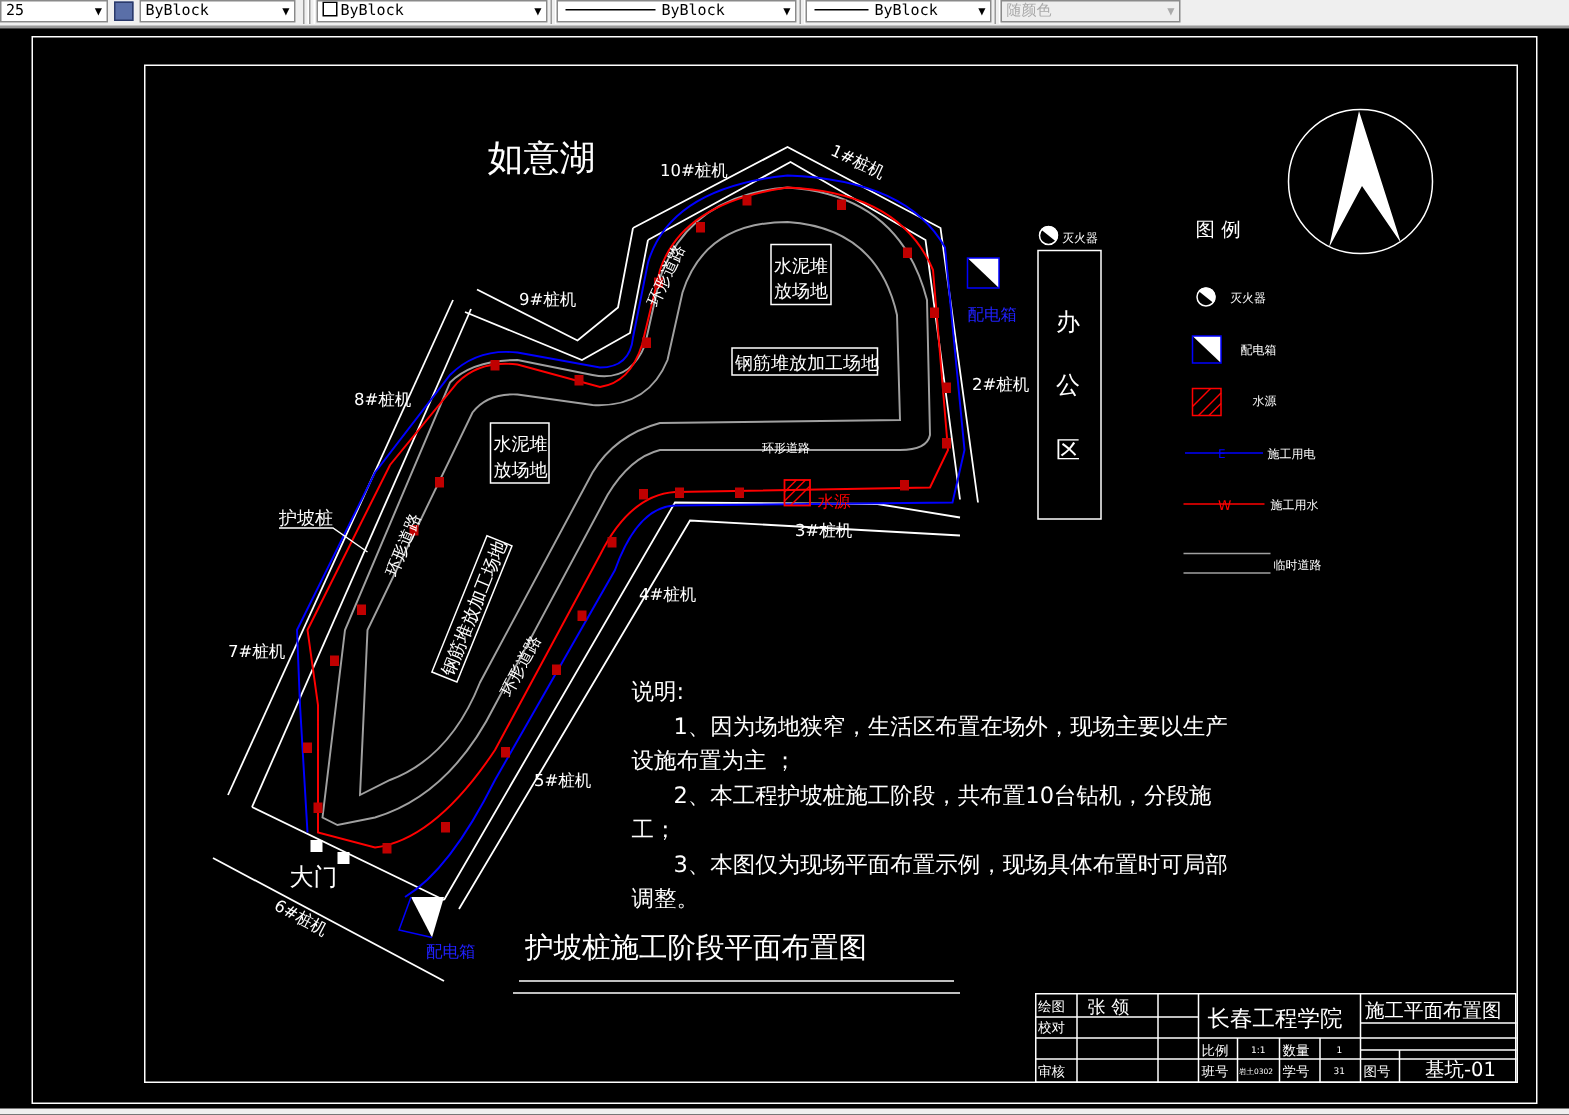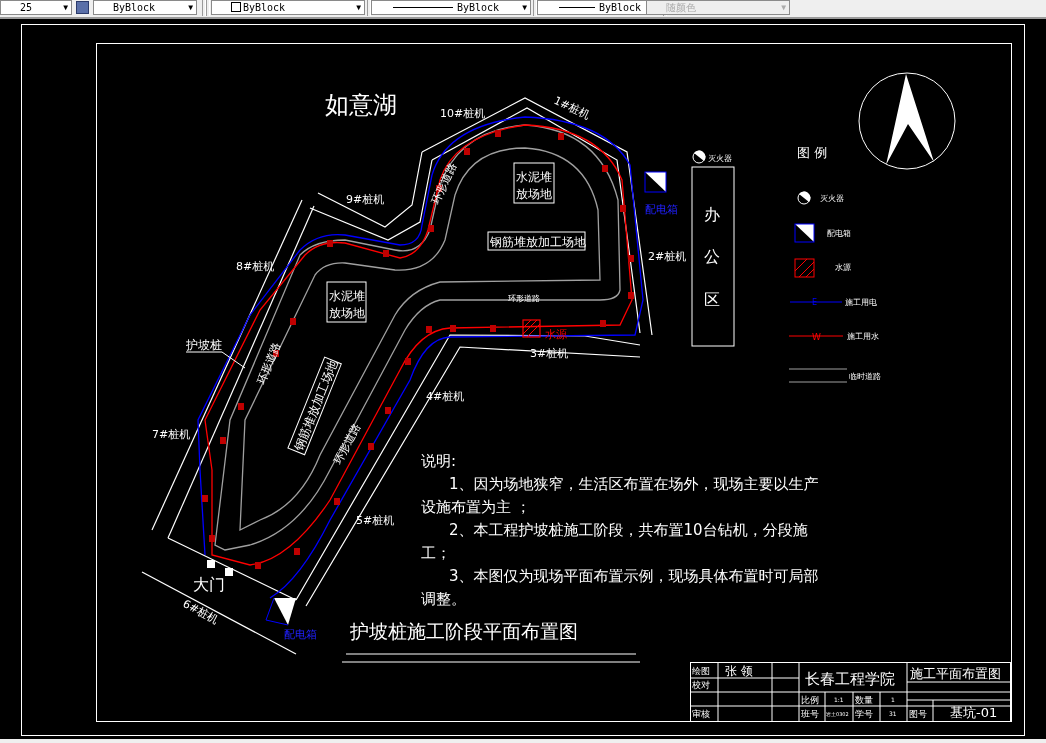--- a/index.html
+++ b/index.html
@@ -1,18 +1,18 @@
 <!DOCTYPE html>
 <html><head>
 <meta charset="utf-8">
 <style>
   html,body{margin:0;padding:0;background:#000;}
   body{width:1046px;height:743px;position:relative;overflow:hidden;font-family:"DejaVu Sans",sans-serif;}
   .toolbar{position:absolute;left:0;top:0;width:1046px;height:17px;background:#efefef;border-bottom:2px solid #9a9a9a;}
-  .tb-item{position:absolute;top:0;height:15px;background:#fff;border:1px solid #8a8a8a;box-sizing:border-box;font-family:"DejaVu Sans Mono",monospace;font-size:10px;line-height:13px;color:#000;padding-left:19px;white-space:nowrap;overflow:hidden;}
+  .tb-item{position:absolute;top:0;height:15px;background:#fff;border:1px solid #8a8a8a;box-sizing:border-box;font-family:"DejaVu Sans Mono",monospace;font-size:10px;line-height:13px;color:#000;padding-left:3px;white-space:nowrap;overflow:hidden;}
   .tb-item .dd{position:absolute;right:3px;top:0;font-size:8px;color:#000;}
   .tb-item.disabled{background:#eee;color:#aaa;}
   .tb-icon{position:absolute;top:1px;width:13px;height:13px;background:#5a6fa8;border:1px solid #2b3a6b;box-sizing:border-box;}
   .sep{position:absolute;top:0;width:2px;height:16px;border-left:1px solid #9a9a9a;border-right:1px solid #fff;}
   .canvas{position:absolute;left:0;top:19px;width:1046px;height:720px;background:#000;}
   .bottom-bar{position:absolute;left:0;top:739px;width:1046px;height:4px;background:#efefef;}
   svg text{font-family:"DejaVu Sans",sans-serif;}
 </style>
 </head>
 <body>
@@ -32,21 +32,21 @@
   </div>
   <div class="sep" style="left:367px;"></div>
   <div class="tb-item" style="left:371px;width:160px;">
     <span style="display:inline-block;width:60px;border-top:1px solid #000;vertical-align:3px;margin:0 4px 0 2px;"></span><span>ByBlock</span><span class="dd">▼</span>
   </div>
   <div class="sep" style="left:533px;"></div>
   <div class="tb-item" style="left:537px;width:124px;">
     <span style="display:inline-block;width:36px;border-top:1px solid #000;vertical-align:3px;margin:0 4px 0 2px;"></span><span>ByBlock</span><span class="dd">▼</span>
   </div>
   <div class="sep" style="left:663px;"></div>
-  <div class="tb-item disabled" style="left:646px;width:144px;">
+  <div class="tb-item disabled" style="left:667px;width:120px;">
     <span>随颜色</span><span class="dd" style="color:#aaa;">▼</span>
   </div>
 </div>
 
 <div class="canvas">
 <svg width="1046" height="720" viewBox="0 19 1046 720" xmlns="http://www.w3.org/2000/svg">
 
   <rect x="21.5" y="24.5" width="1003" height="711" fill="none" stroke="#fff" stroke-width="1"></rect>
   <rect x="96.5" y="43.5" width="915" height="678" fill="none" stroke="#fff" stroke-width="1"></rect>
 

